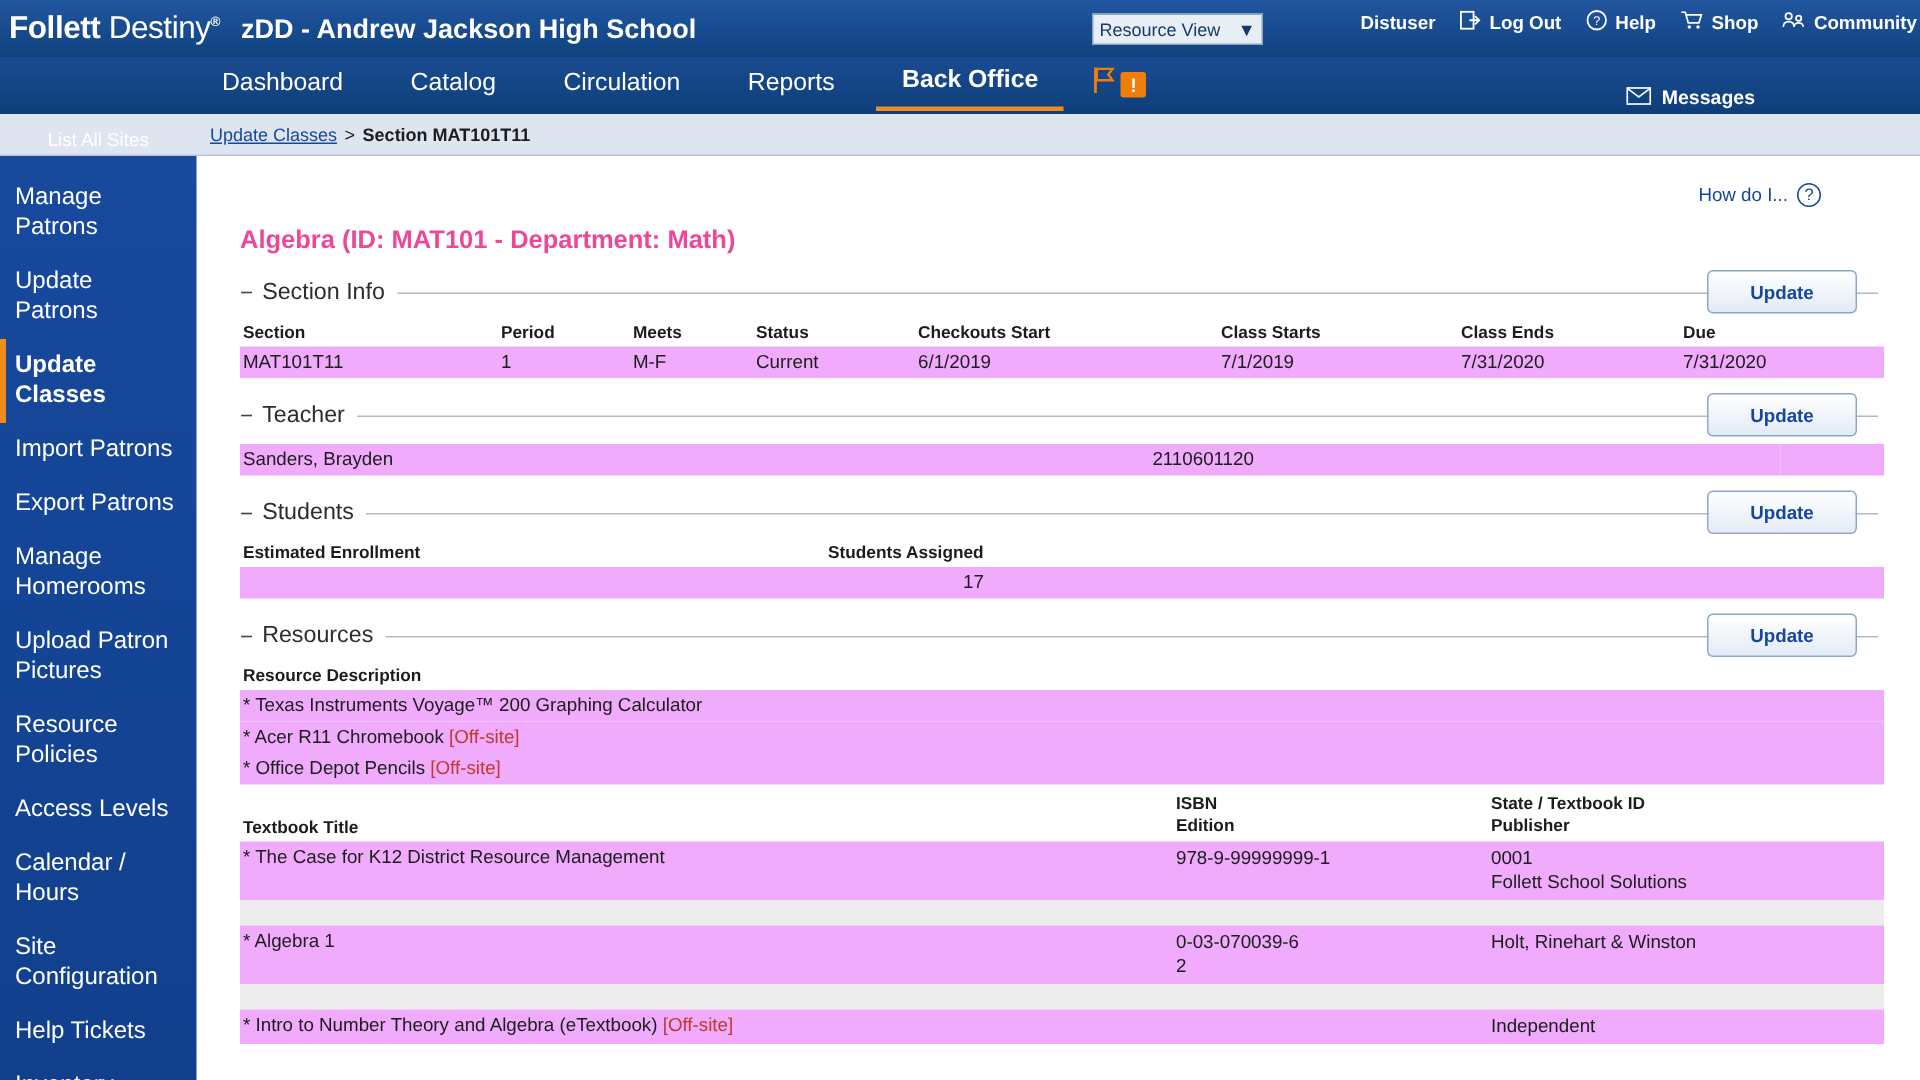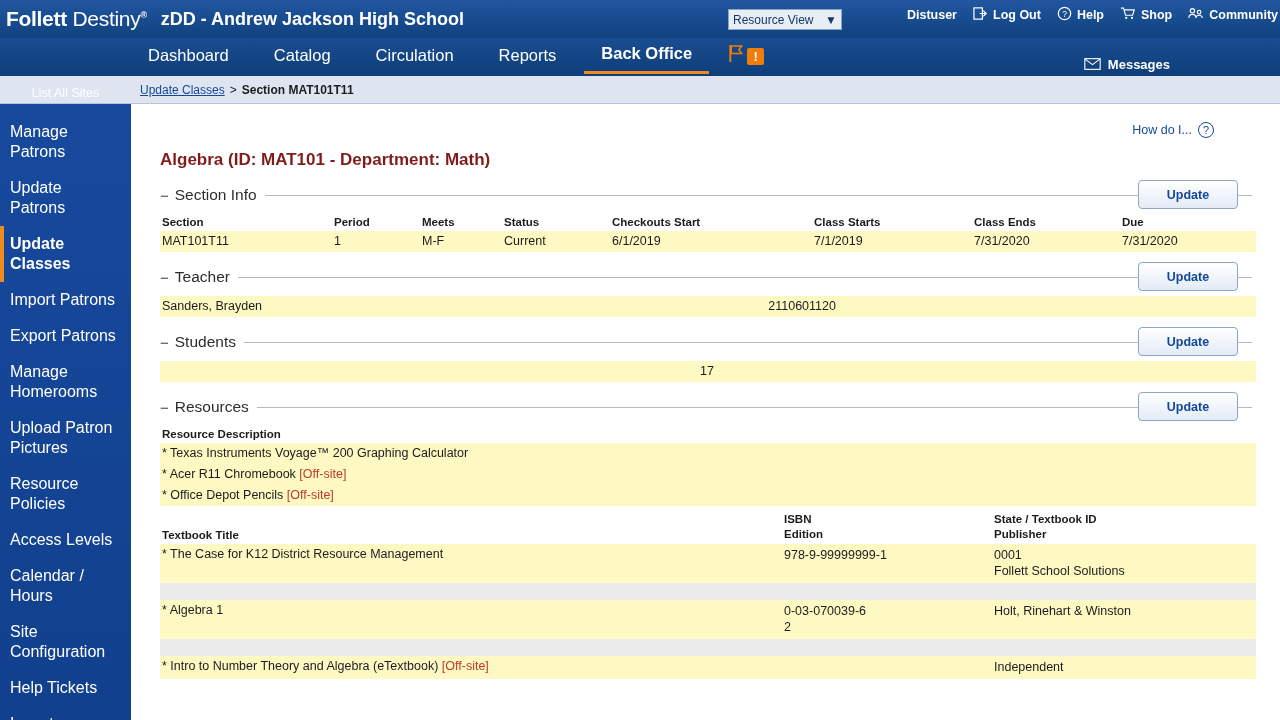--- a/index.html
+++ b/index.html
@@ -166,21 +166,21 @@
   }
   .qmark {
     width: 16px; height: 16px; border-radius: 50%;
     border: 1.4px solid #15489c;
     color: #15489c; font-size: 11px;
     display: flex; align-items: center; justify-content: center;
   }
   h1.title {
     margin: 46px 0 10px 0;
     font-size: 17px;
-    color: #7f1d1d;
+    color: #ec4899;
     font-weight: bold;
   }
 
   
   .section {
     position: relative;
     margin-top: 14px;
   }
   .sec-head {
     display: flex;
@@ -227,21 +227,21 @@
   }
   table.grid th {
     text-align: left;
     font-size: 11.5px;
     font-weight: bold;
     color: #1c1c1c;
     padding: 2px 4px 3px 2px;
     vertical-align: bottom;
   }
   table.grid td {
-    background: #fef9c3;
+    background: #f0abfc;
     padding: 3px 4px 4px 2px;
     color: #1c1c1c;
     font-size: 12.5px;
     vertical-align: top;
   }
   table.grid tr.blank td { background: #ececec; height: 17px; }
   .center { text-align: center; }
   .offsite { color: #c0392b; }
   .twoline { line-height: 1.28; }
 
@@ -427,20 +427,25 @@
 
       <div class="section">
         <div class="sec-head">
           <span class="minus">−</span>
           <span class="sec-title">Students</span>
           <span class="rule"></span>
         </div>
         <div class="btn-update">Update</div>
         <table class="grid">
           <tbody>
+              <tr>
+            <th style="width:390px">Estimated Enrollment</th>
+            <th style="width:200px">Students Assigned</th>
+            <th></th>
+          </tr>
           <tr>
             <td></td>
             <td class="center">17</td>
             <td></td>
           </tr>
         </tbody>
           </table>
       </div>
 
       <div class="section">

